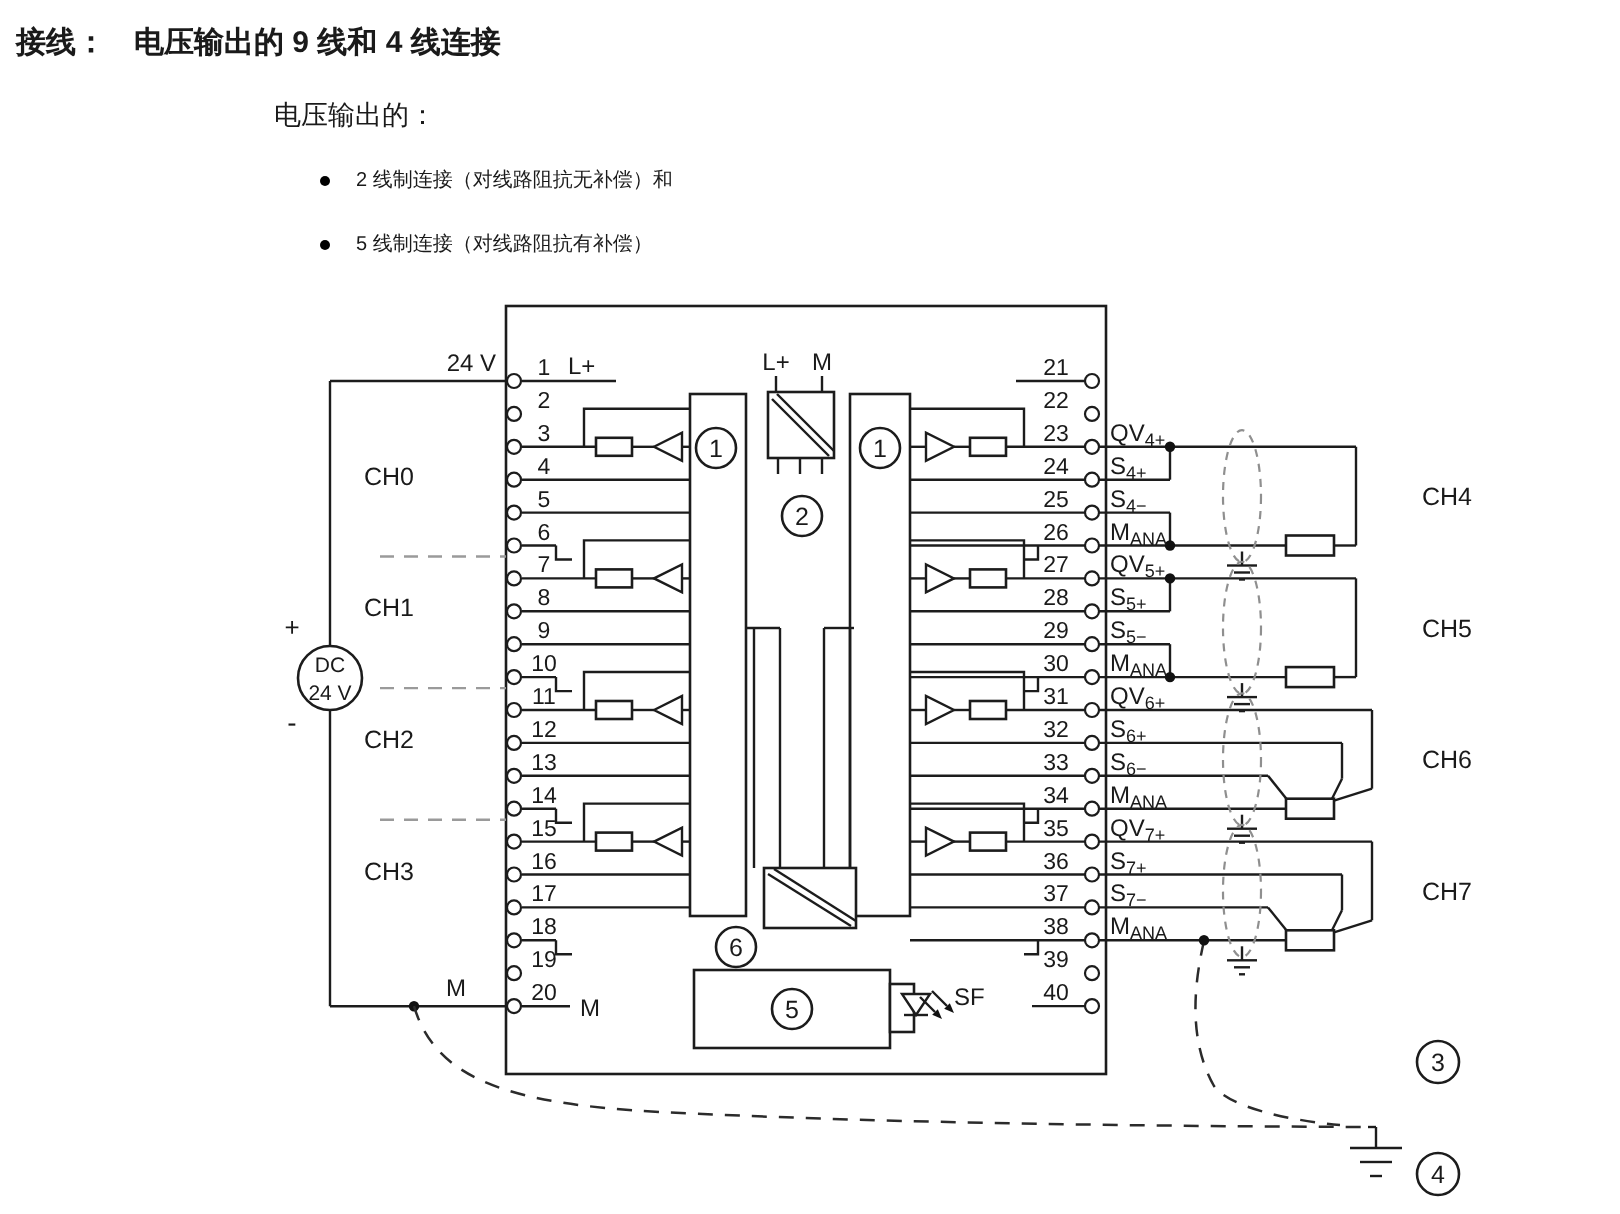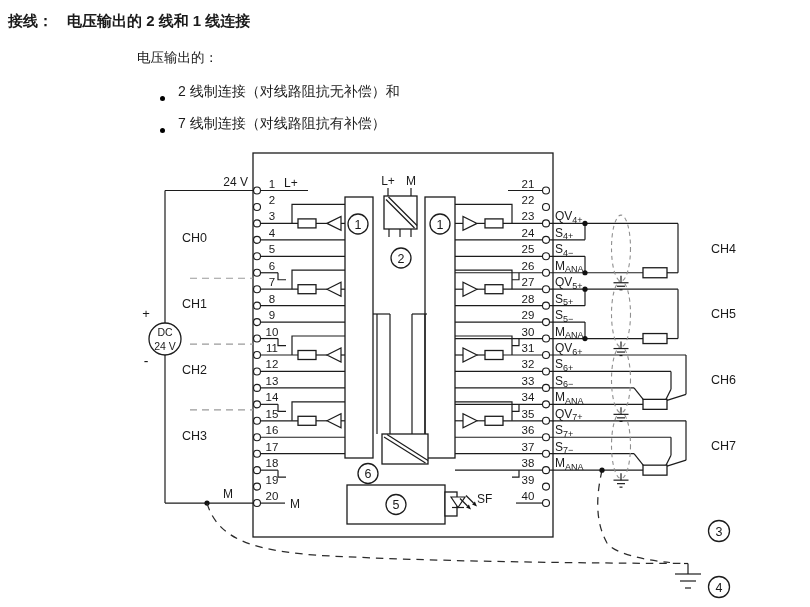--- a/index.html
+++ b/index.html
@@ -1,21 +1,21 @@
 <!DOCTYPE html>
 <html><head>
 <meta charset="utf-8">
 <style>
   html,body{margin:0;padding:0}
   body{width:810px;height:607px;background:#fff;position:relative;overflow:hidden;
        font-family:"Liberation Sans","DejaVu Sans",sans-serif;color:#1a1a1a;}
   .hdr-title{position:absolute;left:8px;top:12px;font-size:15px;font-weight:bold;white-space:nowrap}
   .hdr-title .gap{margin-left:14px}
   .intro{position:absolute;left:137px;top:49px;font-size:13.5px}
-  .bullet{position:absolute;left:160px;display:flex;align-items:flex-end;font-size:14px;white-space:nowrap}
+  .bullet{position:absolute;left:160px;display:flex;align-items:center;font-size:10px;white-space:nowrap}
   .bullet .dot{width:5px;height:5px;border-radius:50%;background:#000;margin-right:13px;flex:none}
   #b1{top:83px}
   #b2{top:115px}
   svg{position:absolute;left:0;top:0}
   .wire{stroke:#1c1c1c;stroke-width:1.2;fill:none}
   .box{stroke:#1c1c1c;stroke-width:1.3;fill:#fff}
   .tri{stroke:#1c1c1c;stroke-width:1.2;fill:#fff}
   .term{stroke:#1c1c1c;stroke-width:1.1;fill:#fff}
   .jdot{fill:#111;stroke:none}
   .gdash{stroke:#9a9a9a;stroke-width:1.2;stroke-dasharray:7 5;fill:none}
@@ -25,30 +25,30 @@
   .num{font-size:11.5px}
   .sub{font-size:9px}
   .ch{font-size:12.5px}
   .callout{font-size:12.5px}
   .small{font-size:10.5px}
 </style>
 </head>
 <body>
 
 <div class="hdr-title">
-  <span>接线：</span><span class="gap">电压输出的 2 线和 1 线连接</span>
+  <span>接线：</span><span class="gap">电压输出的 9 线和 4 线连接</span>
 </div>
 <div class="intro">电压输出的：</div>
 <div class="bullet" id="b1">
   <span class="dot"></span>
   <span>2 线制连接（对线路阻抗无补偿）和</span>
 </div>
 <div class="bullet" id="b2">
   <span class="dot"></span>
-  <span>7 线制连接（对线路阻抗有补偿）</span>
+  <span>5 线制连接（对线路阻抗有补偿）</span>
 </div>
 
 <svg id="diagram" width="810" height="607" viewBox="0 0 810 607">
 
   <rect x="253" y="153" width="300" height="384" class="box"></rect>
   <rect x="345" y="197" width="28" height="261" class="box"></rect>
   <rect x="425" y="197" width="30" height="261" class="box"></rect>
 
   <line x1="388" y1="188" x2="388" y2="196" class="wire"></line>
   <line x1="411" y1="188" x2="411" y2="196" class="wire"></line>

